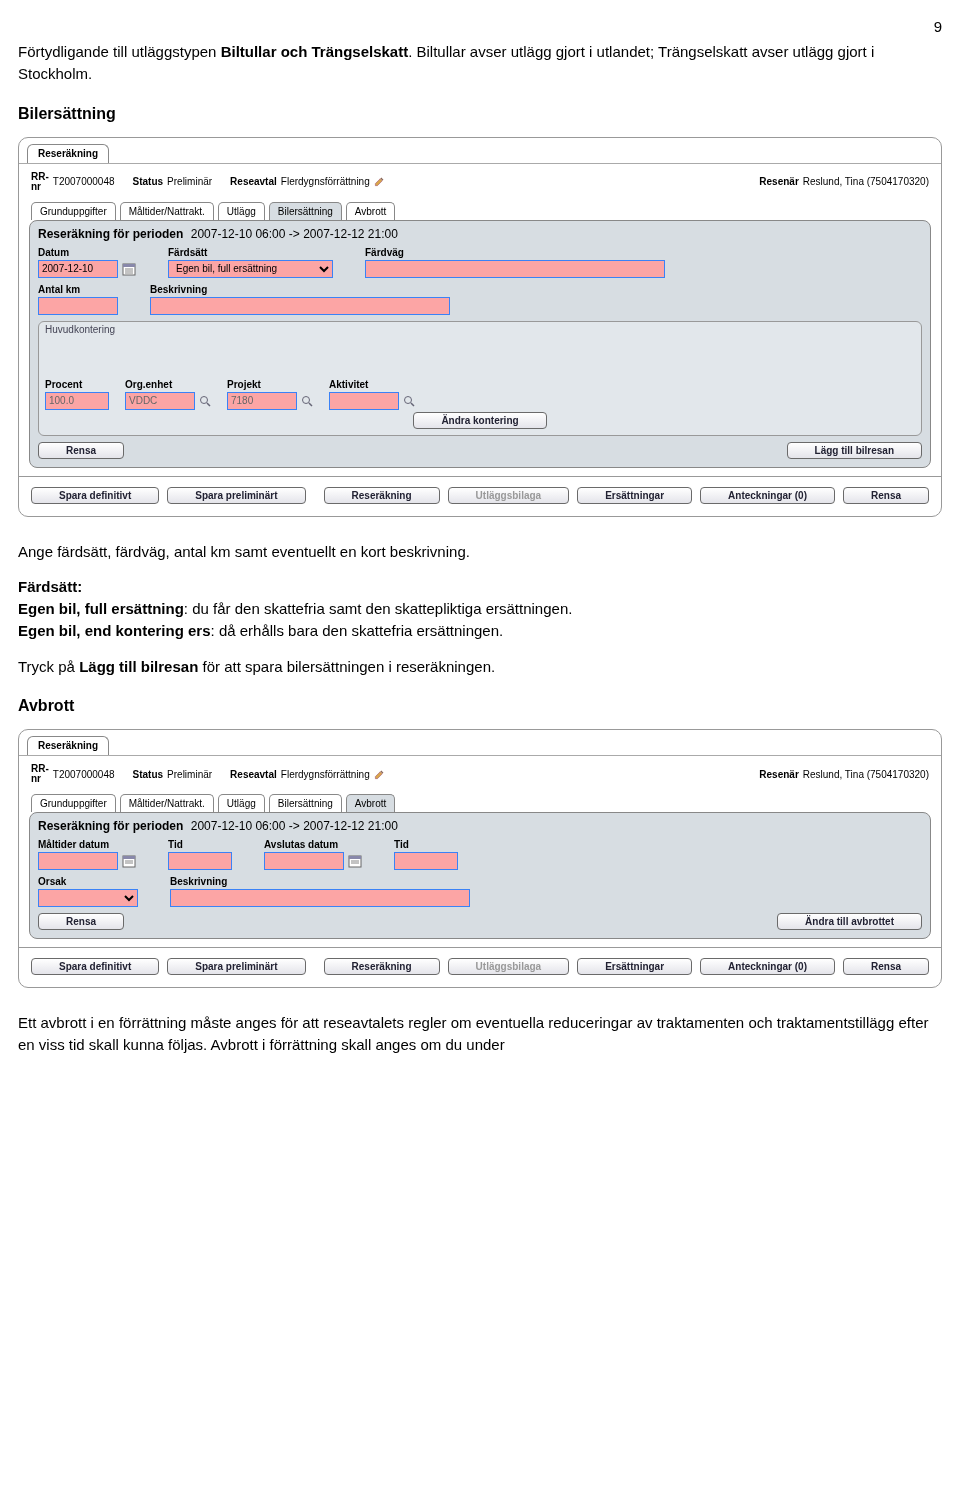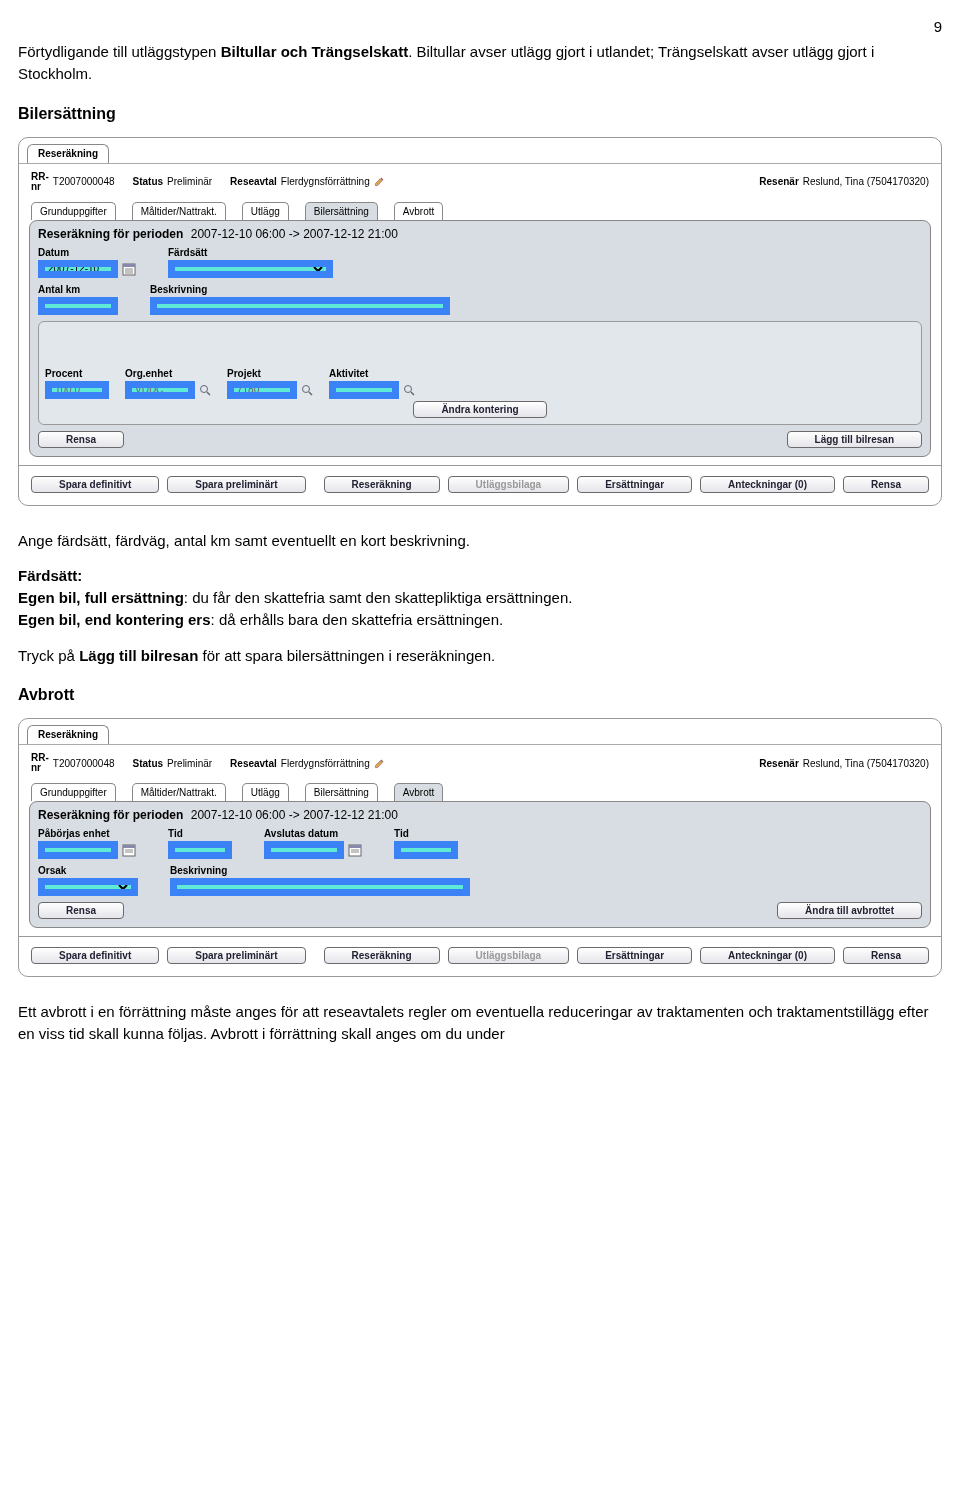--- a/index.html
+++ b/index.html
@@ -49,21 +49,21 @@
     font-size: 10px;
   }
   .hdr-pair { display: flex; align-items: center; gap: 4px; }
   .hdr-label { font-weight: bold; }
   .grow { flex: 1; }
   .edit-ico {
     width: 11px; height: 11px; display: inline-block;
   }
   .tabs-bar {
     display: flex;
-    gap: 16px;
+    gap: 4px;
     padding: 4px 12px 0 12px;
   }
   .subtab {
     padding: 3px 8px;
     border: 1px solid #888;
     border-bottom: none;
     border-radius: 5px 5px 0 0;
     background: #fff;
     font-size: 10px;
   }
@@ -76,22 +76,22 @@
     padding: 6px 8px 8px;
   }
   .row { display: flex; align-items: flex-start; gap: 32px; margin-bottom: 6px; }
   .col { display: flex; flex-direction: column; gap: 2px; }
   .flabel { font-weight: bold; font-size: 10px; }
   .period { font-weight: bold; font-size: 12px; margin-bottom: 6px; }
   .period .val { font-weight: normal; margin-left: 4px; }
   input[type="text"].inp, select.sel {
     font-size: 10px;
     height: 18px;
-    border: 7px solid #3b82f6;
-    background: #5eead4;
+    border: 1px solid #3b82f6;
+    background: #fca5a5;
     padding: 1px 3px;
   }
   .cal-ico {
     width: 14px; height: 14px; display: inline-block; vertical-align: middle;
   }
   .w80 { width: 80px; }
   .w165 { width: 165px; }
   .w300 { width: 300px; }
   .w60 { width: 64px; }
   .w70 { width: 70px; }
@@ -196,34 +196,39 @@
               <line x1="3" y1="11" x2="11" y2="11" stroke="#888"></line>
             </svg>
         </div>
       </div>
       <div class="col">
         <span class="flabel">Färdsätt</span>
         <select class="sel w165">
           <option>Egen bil, full ersättning</option>
         </select>
       </div>
+      <div class="col">
+        <span class="flabel">Färdväg</span>
+        <input type="text" class="inp w300" style="">
+      </div>
     </div>
 
     <div class="row">
       <div class="col">
         <span class="flabel">Antal km</span>
         <input type="text" class="inp w80" style="">
       </div>
       <div class="col">
         <span class="flabel">Beskrivning</span>
         <input type="text" class="inp w300" style="">
       </div>
     </div>
 
     <div class="subbox">
+      <div class="subbox-title">Huvudkontering</div>
       <div class="row" style="gap:16px;margin-bottom:2px;margin-top:44px;">
         <div class="col">
           <span class="flabel">Procent</span>
           <input type="text" class="inp w60" disabled="" value="100.0" style="">
         </div>
         <div class="col">
           <span class="flabel">Org.enhet</span>
           <div class="hline">
             <input type="text" class="inp w70" disabled="" value="VDDC" style="">
             <svg class="search-ico" viewBox="0 0 12 12">
@@ -325,21 +330,21 @@
   </div>
 
   <div class="inner">
     <div class="period">
       <span>Reseräkning för perioden</span>
       <span class="val">2007-12-10 06:00 -&gt; 2007-12-12 21:00</span>
     </div>
 
     <div class="row">
       <div class="col">
-        <span class="flabel">Påbörjas enhet</span>
+        <span class="flabel">Måltider datum</span>
         <div class="hline">
           <input type="text" class="inp w80" style="">
           <svg class="cal-ico" viewBox="0 0 14 14">
               <rect x="1" y="2" width="12" height="11" fill="#fff" stroke="#666"></rect>
               <rect x="1" y="2" width="12" height="3" fill="#88a"></rect>
               <line x1="3" y1="7" x2="11" y2="7" stroke="#888"></line>
               <line x1="3" y1="9" x2="11" y2="9" stroke="#888"></line>
             </svg>
         </div>
       </div>

